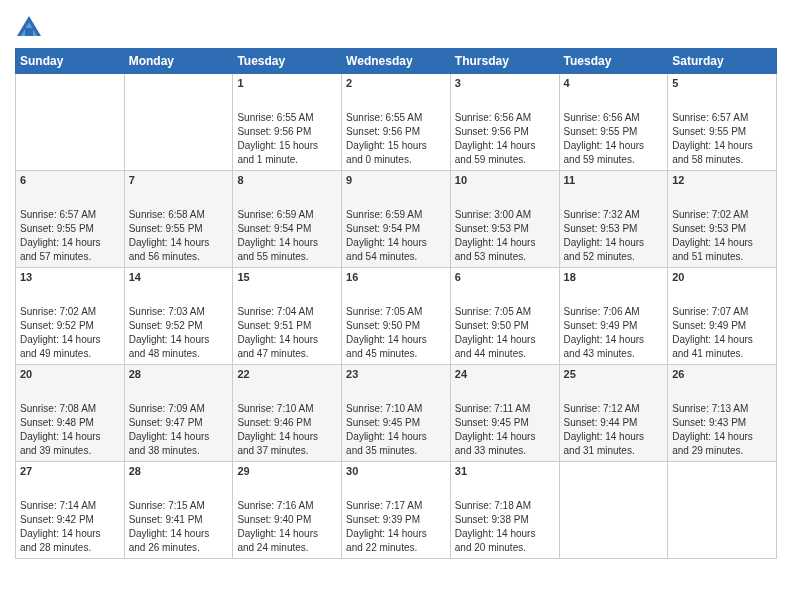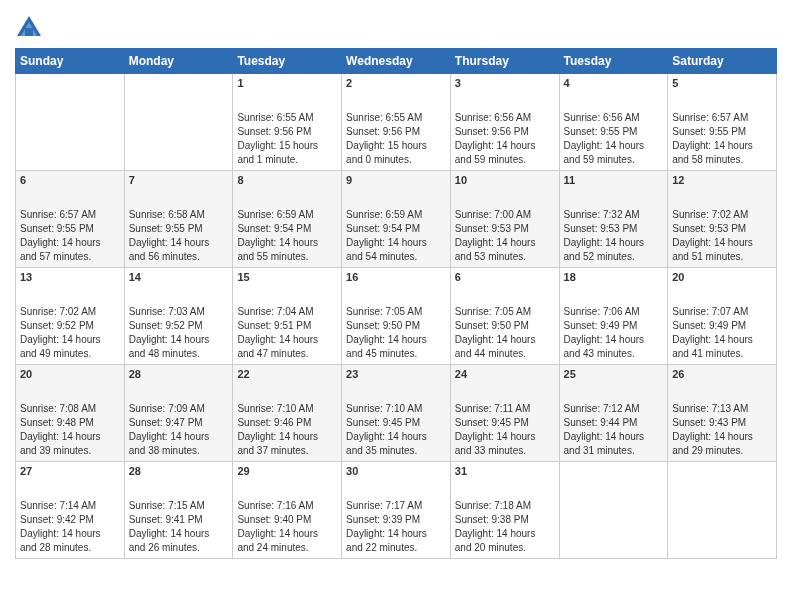--- a/index.html
+++ b/index.html
@@ -193,21 +193,21 @@
 Daylight: 14 hours and 55 minutes.</div>
           </td>
           <td>
             <span class="day-number">9</span>
             <div class="day-info">Sunrise: 6:59 AM
 Sunset: 9:54 PM
 Daylight: 14 hours and 54 minutes.</div>
           </td>
           <td>
             <span class="day-number">10</span>
-            <div class="day-info">Sunrise: 7:00 AM
+            <div class="day-info">Sunrise: 3:00 AM
 Sunset: 9:53 PM
 Daylight: 14 hours and 53 minutes.</div>
           </td>
           <td>
             <span class="day-number">11</span>
             <div class="day-info">Sunrise: 7:32 AM
 Sunset: 9:53 PM
 Daylight: 14 hours and 52 minutes.</div>
           </td>
           <td>

